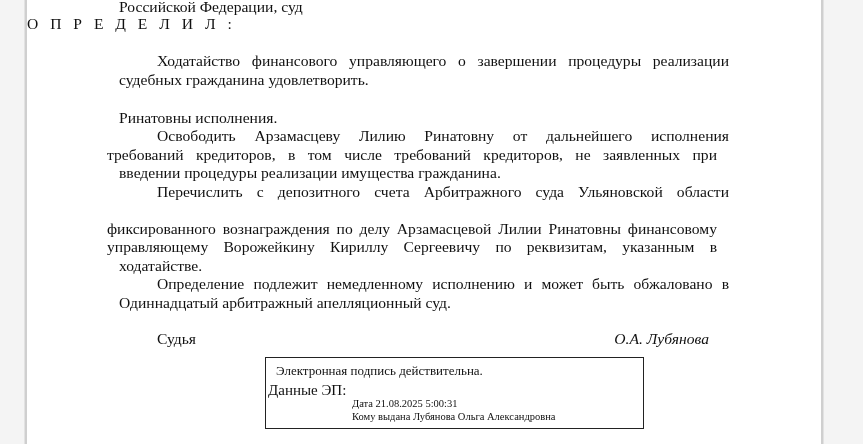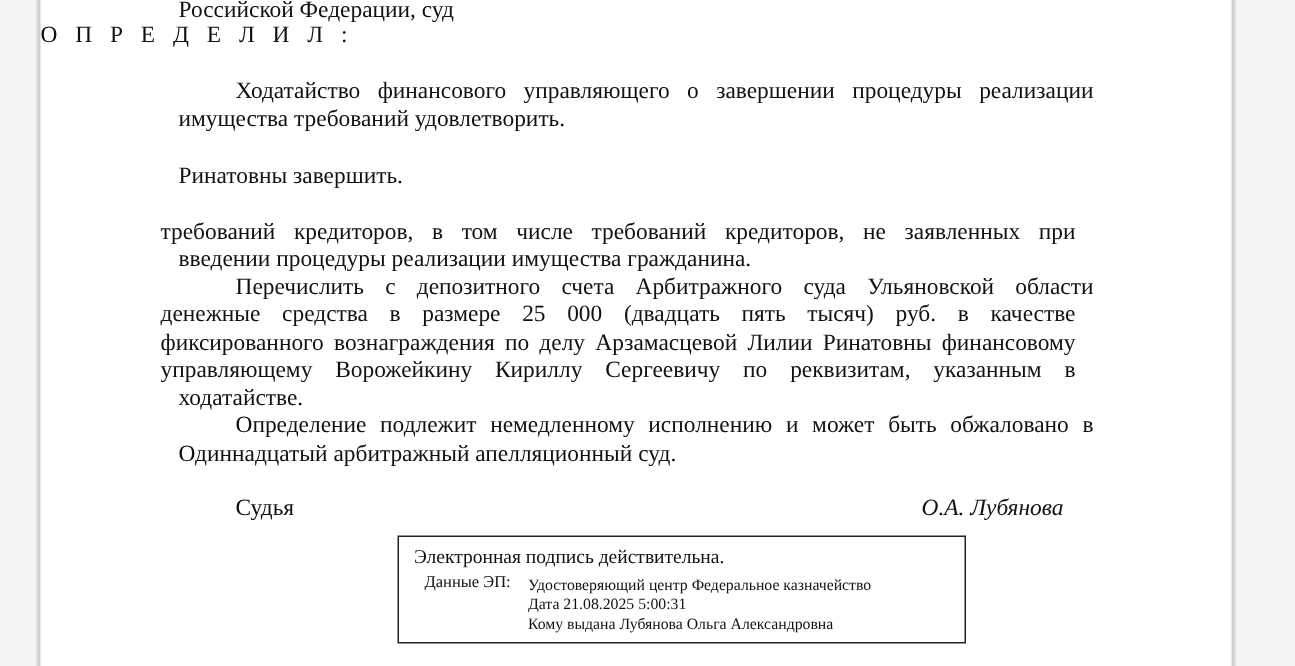--- a/index.html
+++ b/index.html
@@ -9,51 +9,50 @@
           box-shadow: -2px 0 0 #cfcfcf, -3px 0 0 #e2e2e2, 2px 0 0 #cfcfcf, 3px 0 0 #e2e2e2; }
   .line { position:absolute; font-size:15.6px; line-height:18px; white-space:nowrap; }
   .just { text-align:justify; text-align-last:justify; width:610px; left:80px; }
   .plain { left:92px; }
   .ind { left:130px; }
   .indj { left:130px; width:572px; text-align:justify; text-align-last:justify; }
   .heading { left:0; width:794px; letter-spacing:4px; }
   .stamp { position:absolute; left:215px; top:357px; width:377px; height:70px; border:1.5px solid #222;
            background:transparent;margin-left:23px; }
   .stamp .s1 { position:absolute; left:10px; top:5px; font-size:13px; }
-  .stamp .s2 { position:absolute; left:17px; top:24px; font-size:11px; }
+  .stamp .s2 { position:absolute; left:2px; top:24px; font-size:15px; }
   .stamp .sd { position:absolute; left:86px; font-size:10.5px; white-space:nowrap; }
   .footer { position:absolute; left:92px; top:395px; font-size:13.5px; white-space:nowrap; }
 </style>
 </head>
 <body>
 
 <div class="page">
   <div class="line plain" style="top:-2px">Российской Федерации, суд</div>
   <div class="line heading" style="top:15px">О П Р Е Д Е Л И Л :</div>
 
   <div class="line indj" style="top:52px">Ходатайство финансового управляющего о завершении процедуры реализации</div>
-  <div class="line plain" style="top:71px">имущества требований удовлетворить.</div>
-  <div class="line plain" style="top:109px">Ринатовны завершить.</div>
+  <div class="line plain" style="top:71px">судебных гражданина удовлетворить.</div>
+  <div class="line plain" style="top:109px">Ринатовны исполнения.</div>
 
+  <div class="line indj" style="top:127px">Освободить Арзамасцеву Лилию Ринатовну от дальнейшего исполнения</div>
   <div class="line just" style="top:146px">требований кредиторов, в том числе требований кредиторов, не заявленных при</div>
   <div class="line plain" style="top:164px">введении процедуры реализации имущества гражданина.</div>
 
   <div class="line indj" style="top:183px">Перечислить с депозитного счета Арбитражного суда Ульяновской области</div>
-  <div class="line just" style="top:201px">денежные средства в размере 25 000 (двадцать пять тысяч) руб. в качестве</div>
   <div class="line just" style="top:220px">фиксированного вознаграждения по делу Арзамасцевой Лилии Ринатовны финансовому</div>
   <div class="line just" style="top:238px">управляющему Ворожейкину Кириллу Сергеевичу по реквизитам, указанным в</div>
   <div class="line plain" style="top:257px">ходатайстве.</div>
 
   <div class="line indj" style="top:275px">Определение подлежит немедленному исполнению и может быть обжаловано в</div>
   <div class="line plain" style="top:294px">Одиннадцатый арбитражный апелляционный суд.</div>
 
   <div class="line ind" style="top:330px">Судья</div>
   <div class="line" style="top:330px; right:112px;font-style:italic;">О.А. Лубянова</div>
 
 
   <div class="stamp">
     <div class="s1">Электронная подпись действительна.</div>
     <div class="s2">Данные ЭП:</div>
-    <div class="sd" style="top:27px">Удостоверяющий центр Федеральное казначейство</div>
     <div class="sd" style="top:40px">Дата 21.08.2025 5:00:31</div>
     <div class="sd" style="top:53px">Кому выдана Лубянова Ольга Александровна</div>
   </div>
 </div>
 
 </body></html>

